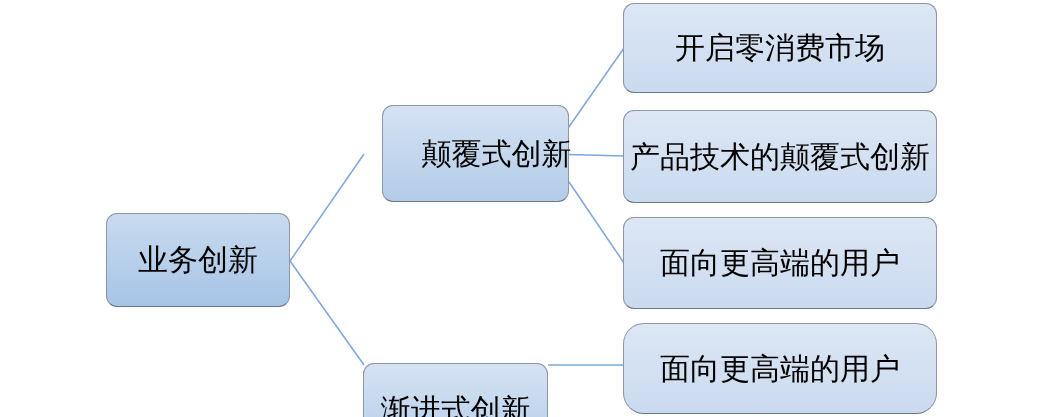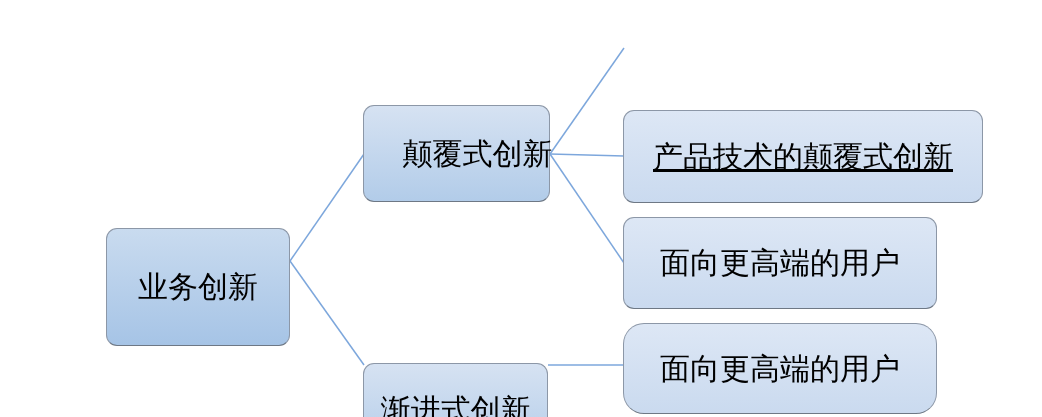--- a/index.html
+++ b/index.html
@@ -34,25 +34,25 @@
     color: #000000;
     font-size: 30px;
     line-height: 1;
     white-space: nowrap;
     text-align: center;
   }
   .lvl1 { background: linear-gradient(to bottom, #c9dbef, #a6c4e6); }
   .lvl2 { background: linear-gradient(to bottom, #d6e2f2, #b2cce9); }
   .lvl3 { background: linear-gradient(to bottom, #dde7f5, #cadaef); }
 
-  #node-root        { left: 106px; top: 213px; width: 184px; height: 118px; margin-top: 15px; }
-  #node-branch-0    { left: 363px; top: 105px; width: 187px; height: 97px; padding-left: 42px; }
+  #node-root        { left: 106px; top: 213px; width: 184px; height: 94px; }
+  #node-branch-0    { left: 382px; top: 105px; width: 187px; height: 97px; padding-left: 42px; }
   #node-branch-1    { left: 363px; top: 319px; width: 185px; height: 94px; margin-top: 44px; }
   #node-leaf-0      { left: 623px; top: 3px;   width: 314px; height: 90px; }
-  #node-leaf-1      { left: 623px; top: 110px; width: 360px; height: 93px; text-decoration: underline; }
+  #node-leaf-1      { left: 623px; top: 110px; width: 314px; height: 93px; }
   #node-leaf-2      { left: 623px; top: 217px; width: 314px; height: 92px; }
   #node-leaf-3      { left: 623px; top: 323px; width: 314px; height: 91px; border-radius: 21px; }
 </style>
 </head>
 <body>
 
 <div id="canvas">
 
   <svg id="connectors" viewBox="0 0 1042 417" xmlns="http://www.w3.org/2000/svg">
     <line x1="290" y1="261" x2="364" y2="154" stroke-width="1.5" stroke="#7da7dc"></line>
@@ -68,20 +68,23 @@
   </div>
 
   <div class="node lvl2" id="node-branch-0">
     <span>颠覆式创新</span>
   </div>
 
   <div class="node lvl2" id="node-branch-1">
     <span>渐进式创新</span>
   </div>
 
+  <div class="node lvl3" id="node-leaf-0">
+    <span>开启零消费市场</span>
+  </div>
 
   <div class="node lvl3" id="node-leaf-1">
     <span>产品技术的颠覆式创新</span>
   </div>
 
   <div class="node lvl3" id="node-leaf-2">
     <span>面向更高端的用户</span>
   </div>
 
   <div class="node lvl3" id="node-leaf-3">

